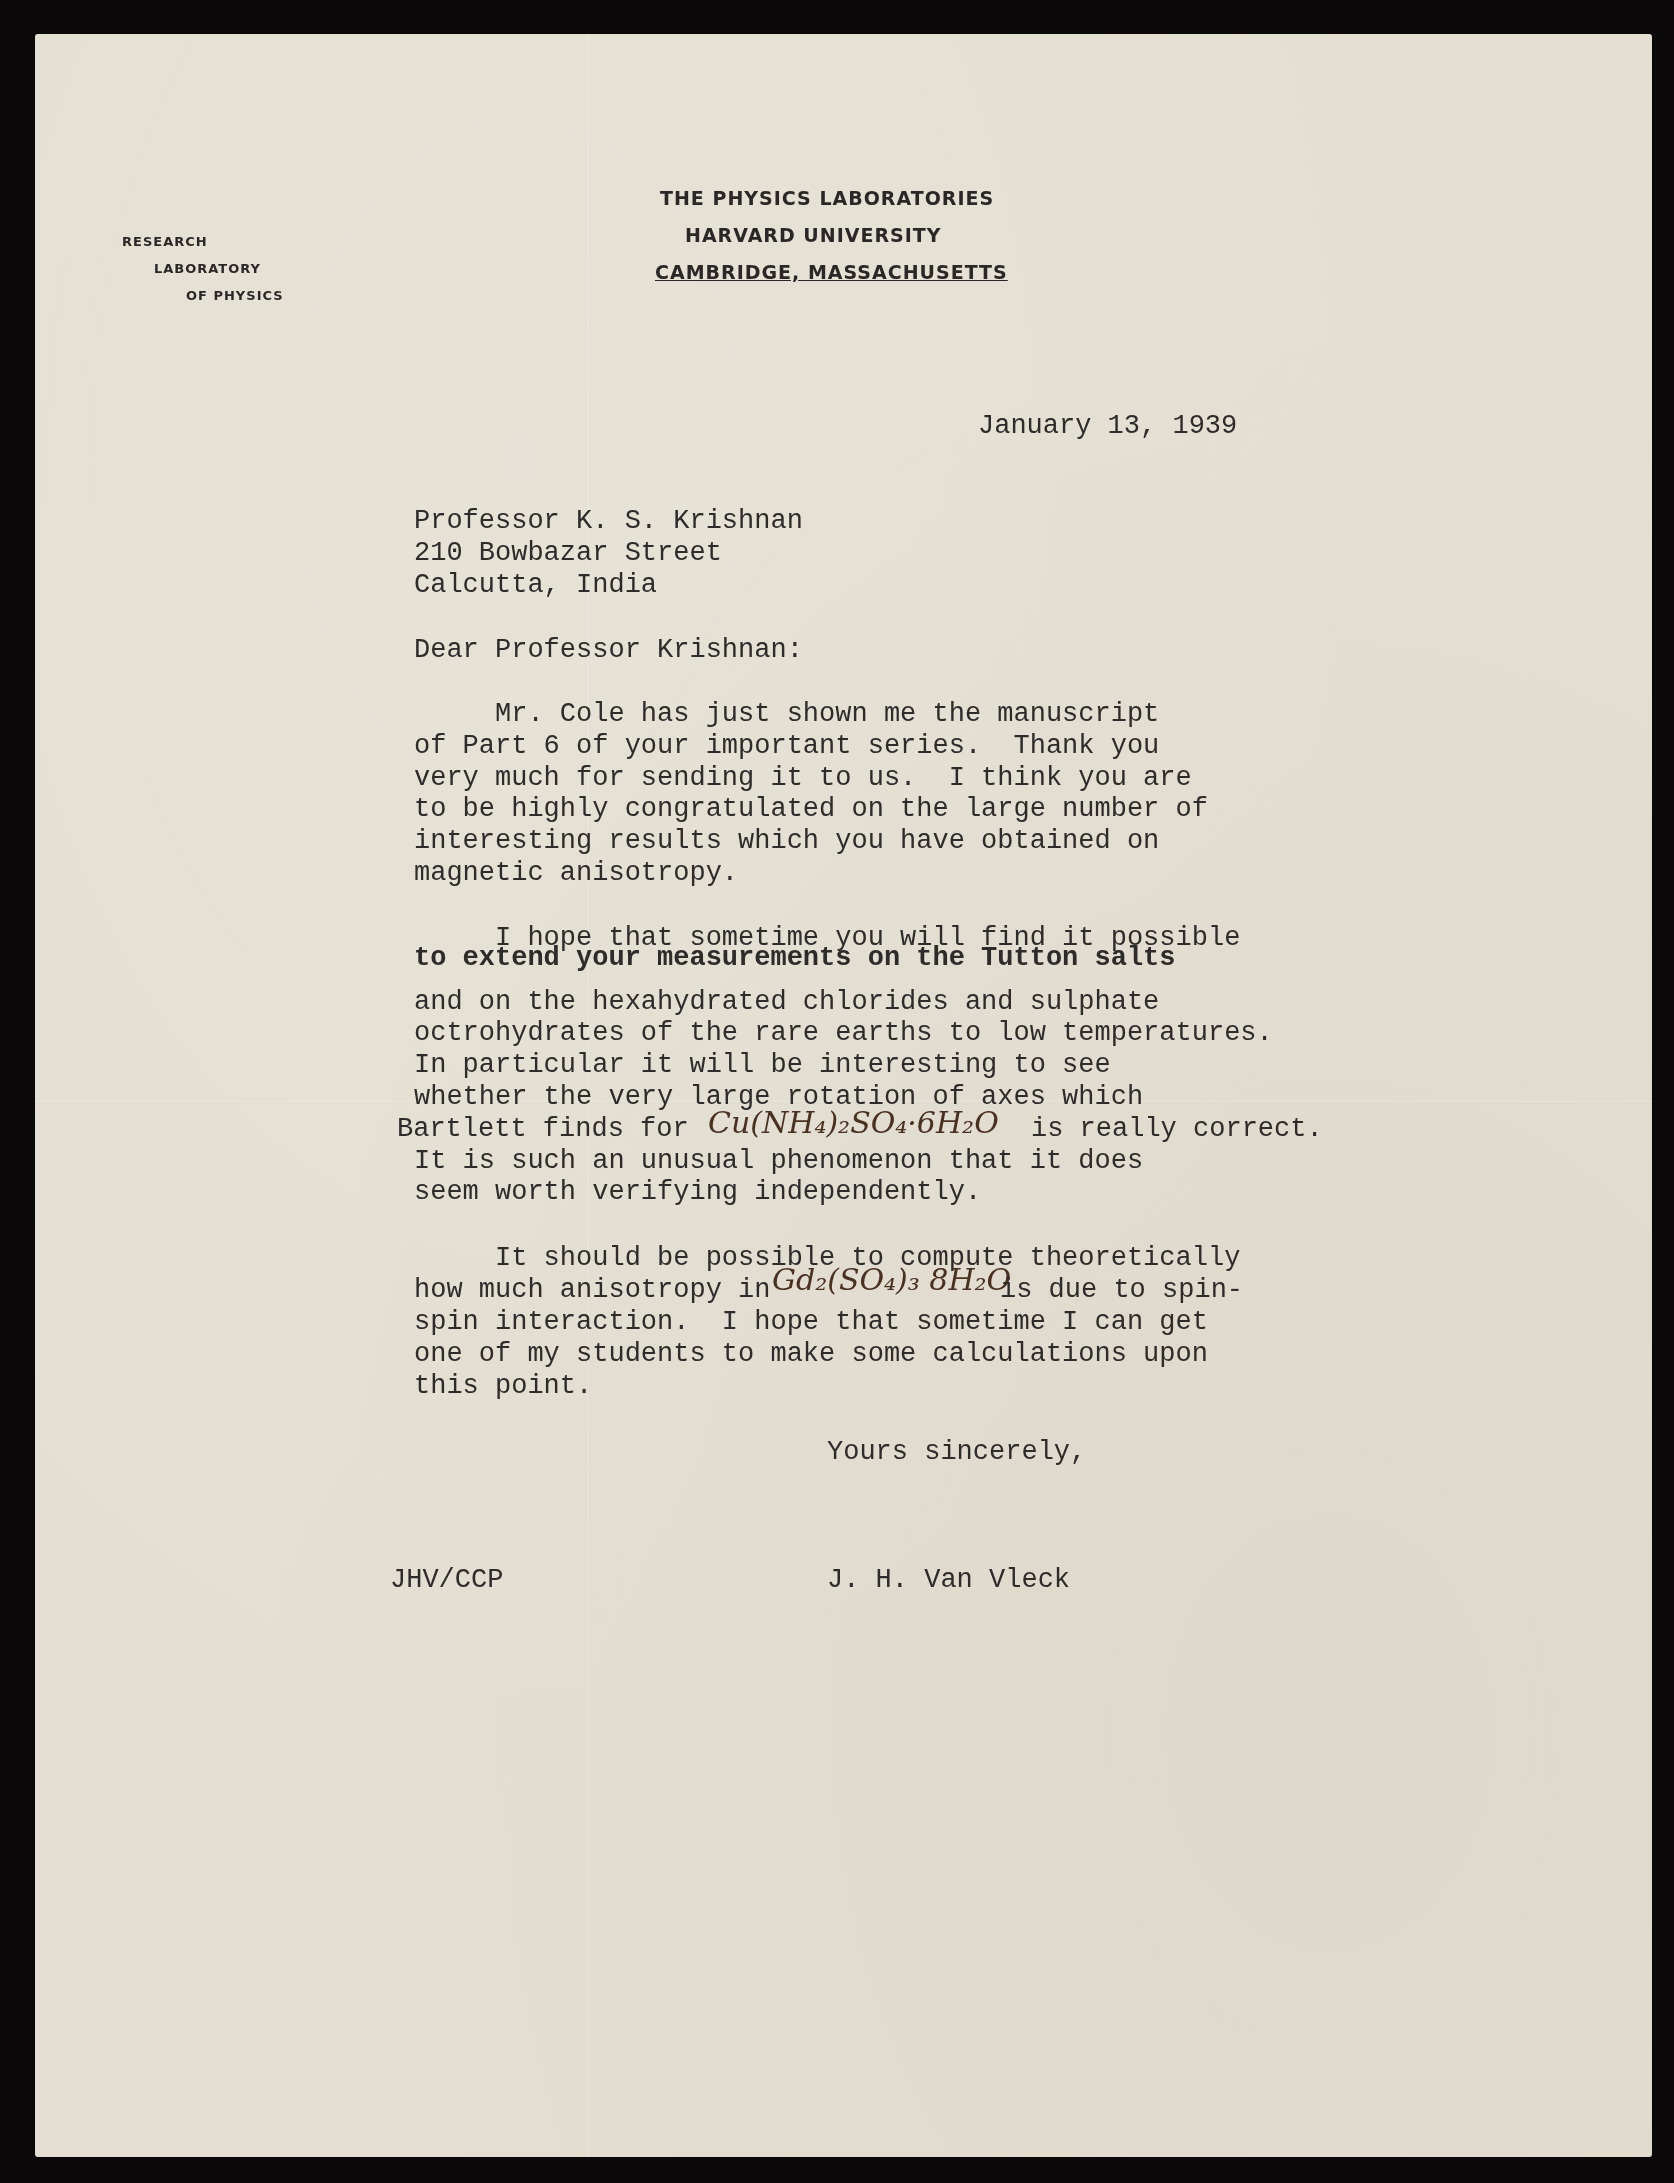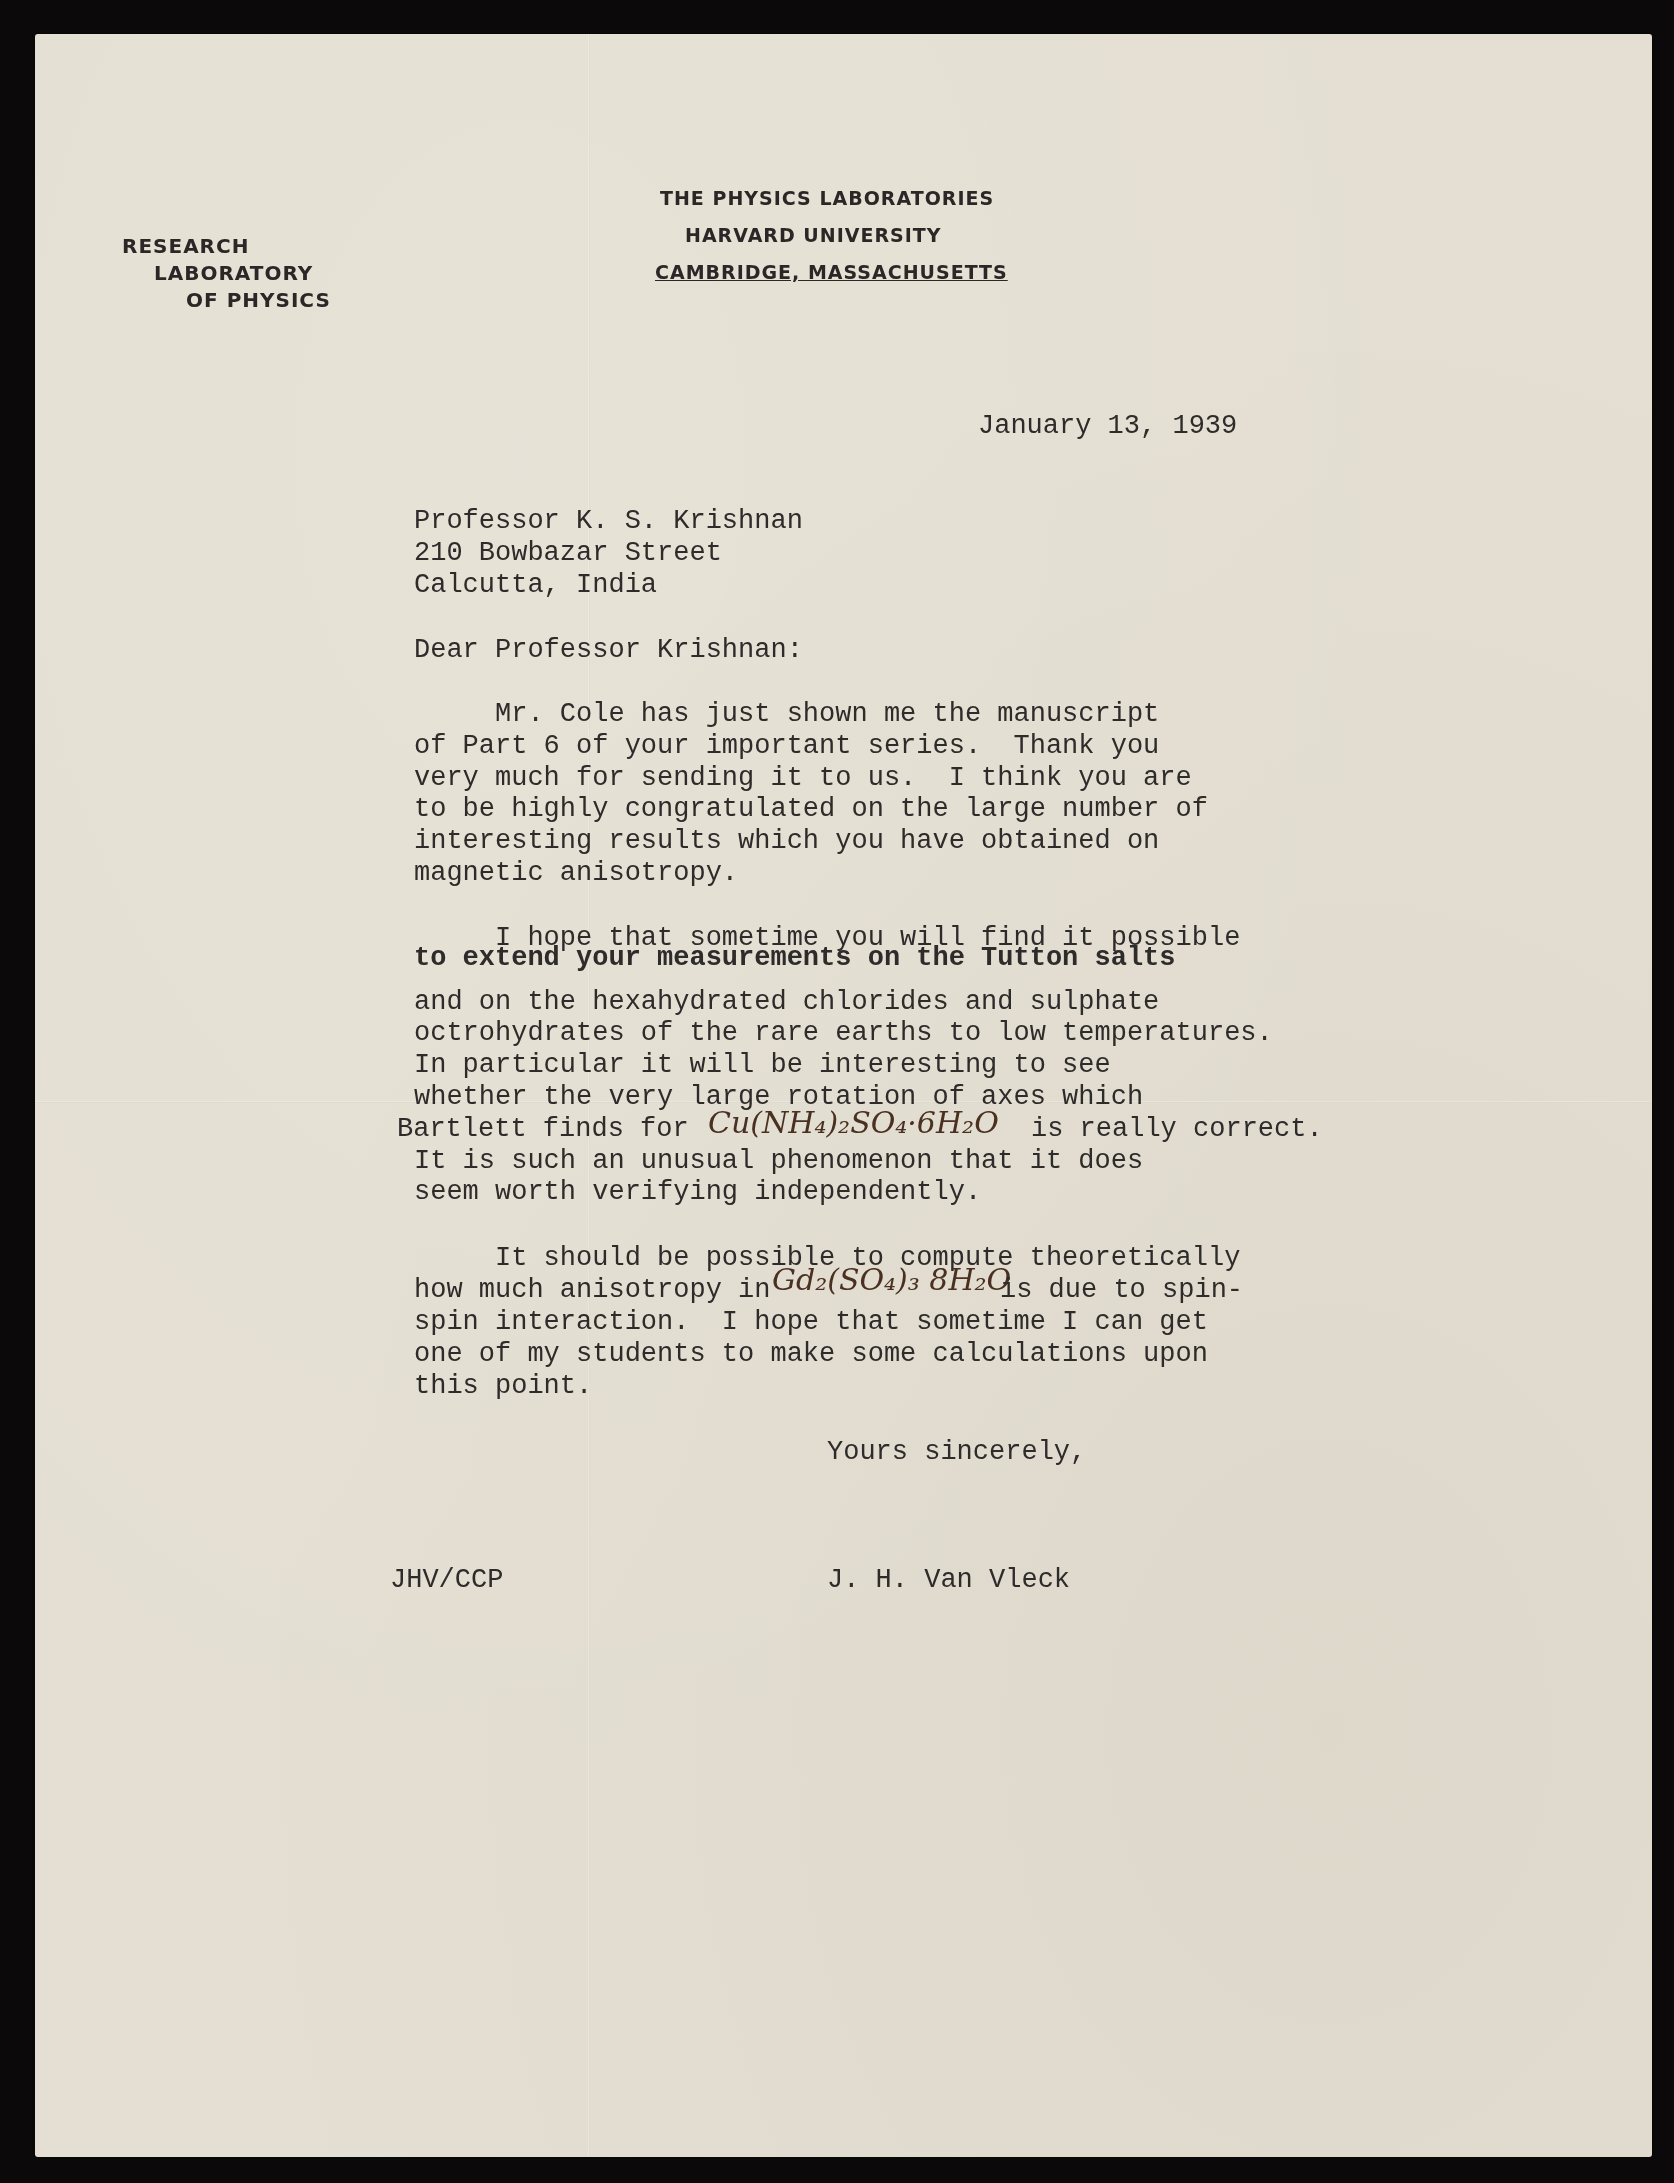--- a/index.html
+++ b/index.html
@@ -21,21 +21,21 @@
   }
   .fold-h {
     position:absolute; left:0; top:1067px; width:100%; height:2.4px;
     background:linear-gradient(to bottom, rgba(255,255,255,0.0), rgba(255,255,255,0.45), rgba(150,140,120,0.28));
   }
   .lh {
     position:absolute; font-family:"DejaVu Sans", "Liberation Sans", sans-serif; font-weight:bold;
     color:#2b2727; letter-spacing:1px; white-space:nowrap; text-transform:uppercase;
   }
   .lh-main { font-size:19px; }
-  .lh-side { font-size:20px; }
+  .lh-side { font-size:13px; }
   .tw {
     position:absolute; font-family:"Liberation Mono", "DejaVu Sans Mono", monospace;
     font-size:27px; line-height:32px; color:#2e2b2b; white-space:pre;
   }
   .hand {
     position:absolute; font-family:"DejaVu Serif", "Liberation Serif", serif; font-style:italic;
     color:#4a3020; white-space:nowrap;
   }
 </style>
 </head>

